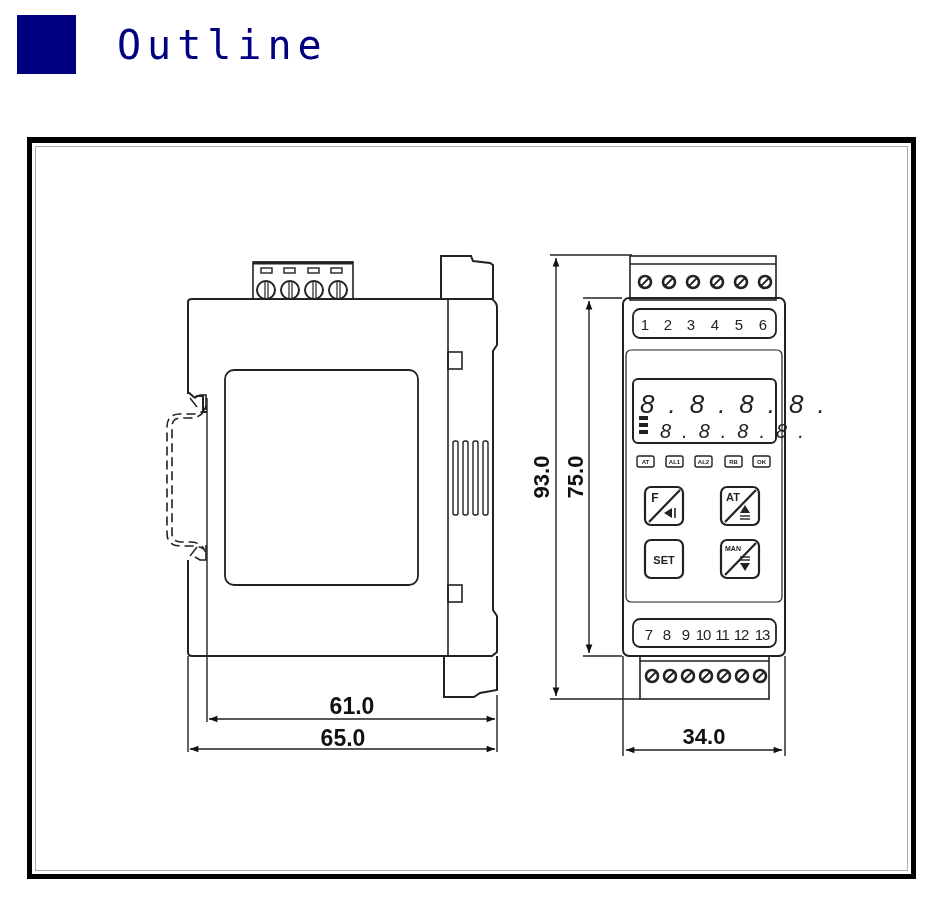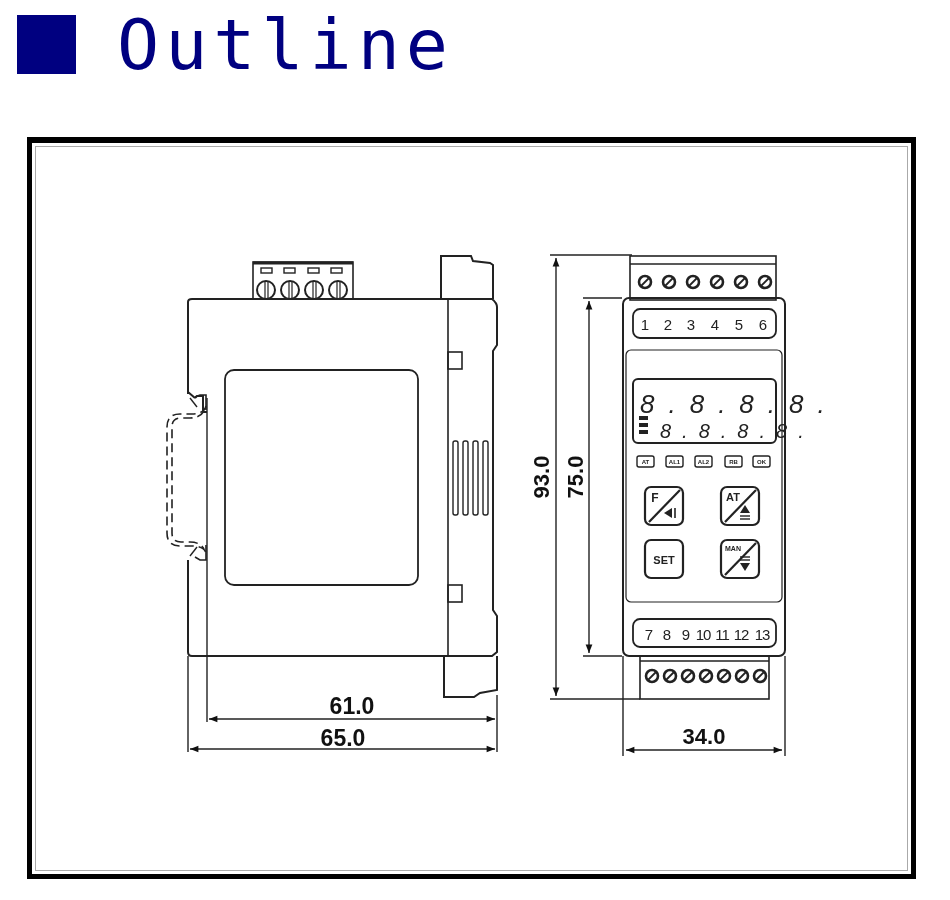--- a/index.html
+++ b/index.html
@@ -1,19 +1,19 @@
 <!DOCTYPE html>
 <html><head>
 <meta charset="utf-8">
 <style>
   html, body { margin: 0; padding: 0; background: #ffffff; }
   body { width: 950px; height: 900px; position: relative; overflow: hidden; font-family: "Liberation Sans", sans-serif; }
   .header { position: absolute; left: 0; top: 0; width: 950px; height: 100px; }
   .title-square { position: absolute; left: 17px; top: 15px; width: 59px; height: 59px; background: #000080; }
-  .title-text { position: absolute; left: 117px; top: 12px; font-family: "DejaVu Sans Mono", monospace; font-size: 70px; letter-spacing: 6px; color: #000080; line-height: 66px; }
+  .title-text { position: absolute; left: 117px; top: 12px; font-family: "DejaVu Sans Mono", monospace; font-size: 40px; letter-spacing: 6px; color: #000080; line-height: 66px; }
   .frame { position: absolute; left: 27px; top: 137px; width: 879px; height: 731px; border: 5px solid #000; border-top-width: 6px; border-bottom-width: 5px; box-sizing: content-box; }
   .frame-inner { position: absolute; left: 3px; top: 3px; right: 3px; bottom: 3px; border: 1px solid #aaa; }
   svg { position: absolute; left: 0; top: 0; }
   .dim { font-family: "Liberation Sans", sans-serif; font-weight: bold; fill: #111; }
   .lbl { font-family: "Liberation Sans", sans-serif; fill: #222; }
 </style>
 </head>
 <body>
 
 <div class="header">

